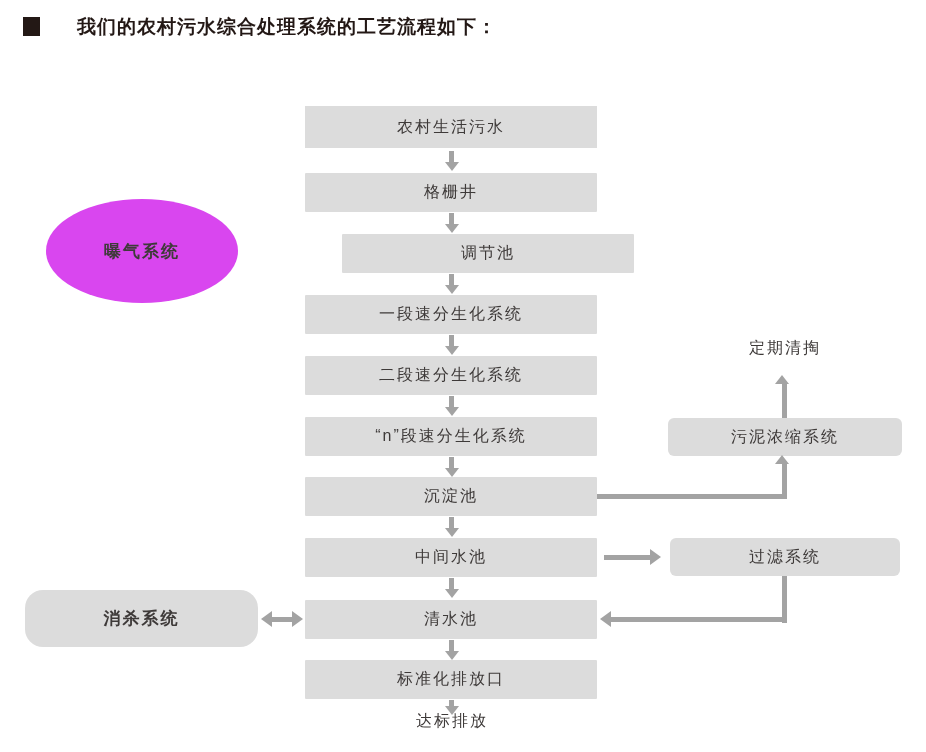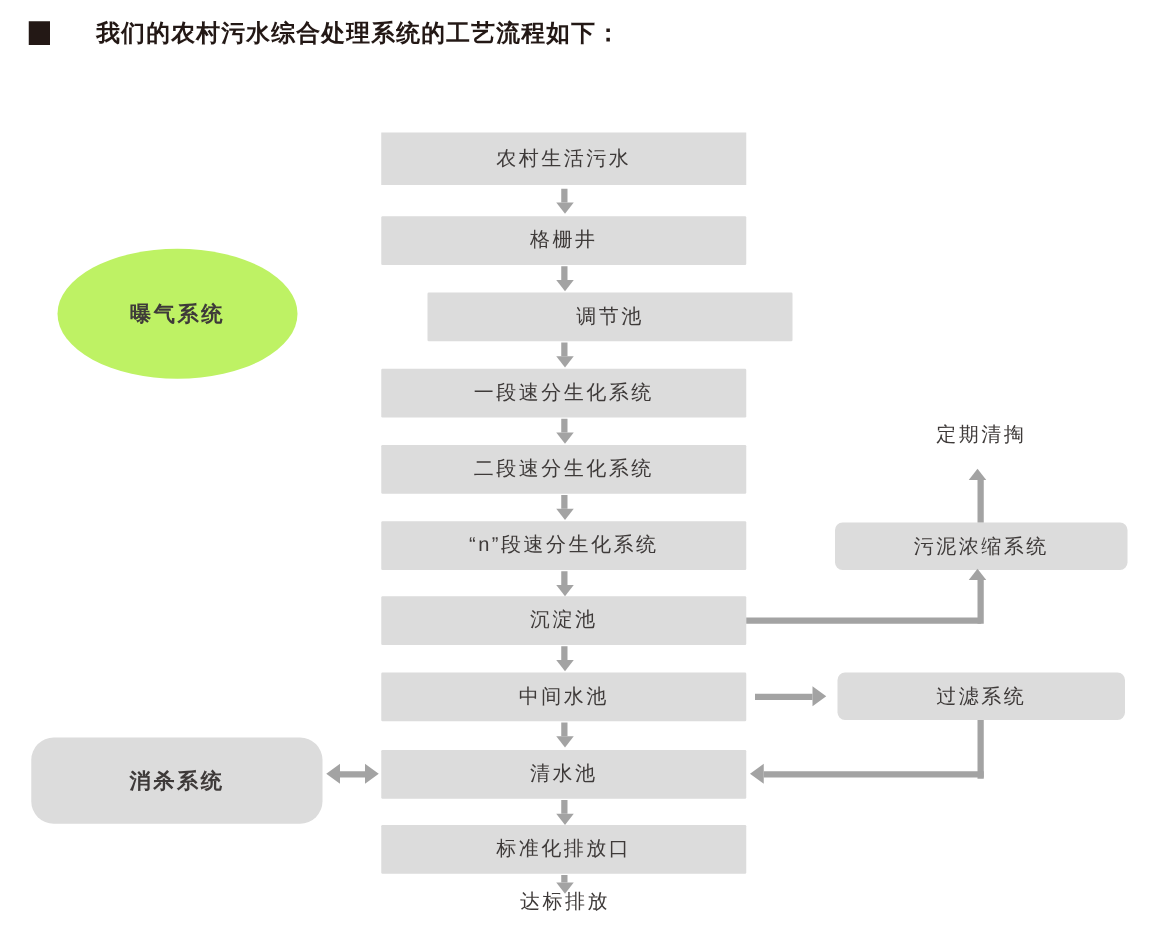--- a/index.html
+++ b/index.html
@@ -16,21 +16,21 @@
     position:absolute;left:305px;width:292px;height:39px;background:#dcdcdc;
     border-radius:1px;display:flex;align-items:center;justify-content:center;
     font-size:16px;color:#3e3a39;letter-spacing:2px;
   }
   .flow-box.sharp{border-radius:0;height:42px;}
   .side-box{
     position:absolute;background:#dcdcdc;border-radius:6px;display:flex;
     align-items:center;justify-content:center;font-size:16px;color:#3e3a39;letter-spacing:2px;
   }
   .ellipse{
-    position:absolute;background:#bef264;border-radius:50%;display:flex;
+    position:absolute;background:#d946ef;border-radius:50%;display:flex;
     align-items:center;justify-content:center;font-size:17px;font-weight:bold;
     color:#3e3a39;letter-spacing:2px;
   }
   .pill{
     position:absolute;background:#dcdcdc;border-radius:18px;display:flex;
     align-items:center;justify-content:center;font-size:17px;font-weight:bold;
     color:#3e3a39;letter-spacing:2px;
   }
   .plain-label{position:absolute;font-size:16px;color:#3e3a39;letter-spacing:2px;text-align:center;}
   
@@ -77,21 +77,21 @@
   <div class="v-arrow" style="left:445px;top:396px;"></div>
   <div class="v-arrow" style="left:445px;top:457px;"></div>
   <div class="v-arrow" style="left:445px;top:517px;"></div>
   <div class="v-arrow" style="left:445px;top:578px;"></div>
   <div class="v-arrow" style="left:445px;top:640px;"></div>
   <div class="v-arrow short" style="left:445px;top:700px;"></div>
 
   <div class="plain-label" style="left:392px;top:711px;width:120px;">达标排放</div>
 
   <div class="ellipse" style="left:46px;top:199px;width:192px;height:104px;">曝气系统</div>
-  <div class="pill" style="left:25px;top:590px;width:233px;height:69px;">消杀系统</div>
+  <div class="pill" style="left:25px;top:590px;width:233px;height:57px;">消杀系统</div>
 
   <div class="line" style="left:272px;top:617px;width:20px;height:5px;"></div>
   <div class="head-left" style="left:261px;top:611px;"></div>
   <div class="head-right" style="left:292px;top:611px;"></div>
 
   <div class="side-box" style="left:668px;top:418px;width:234px;height:38px;">污泥浓缩系统</div>
   <div class="side-box" style="left:670px;top:538px;width:230px;height:38px;">过滤系统</div>
   <div class="plain-label" style="left:725px;top:338px;width:120px;">定期清掏</div>
 
   <div class="line" style="left:597px;top:494px;width:188px;height:5px;"></div>

